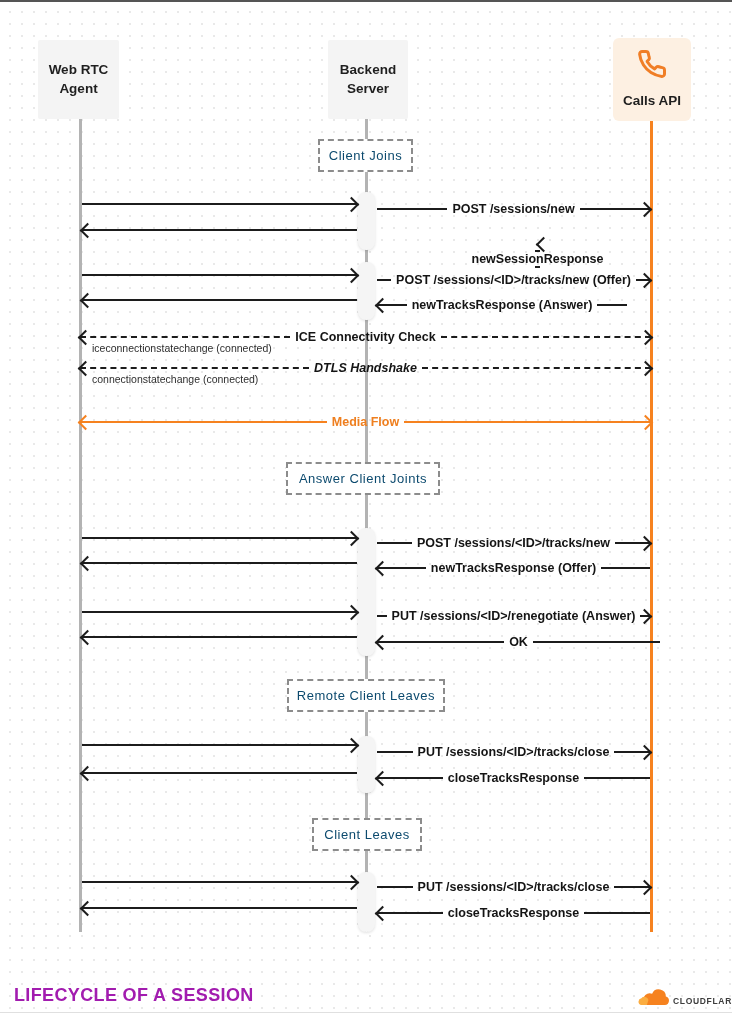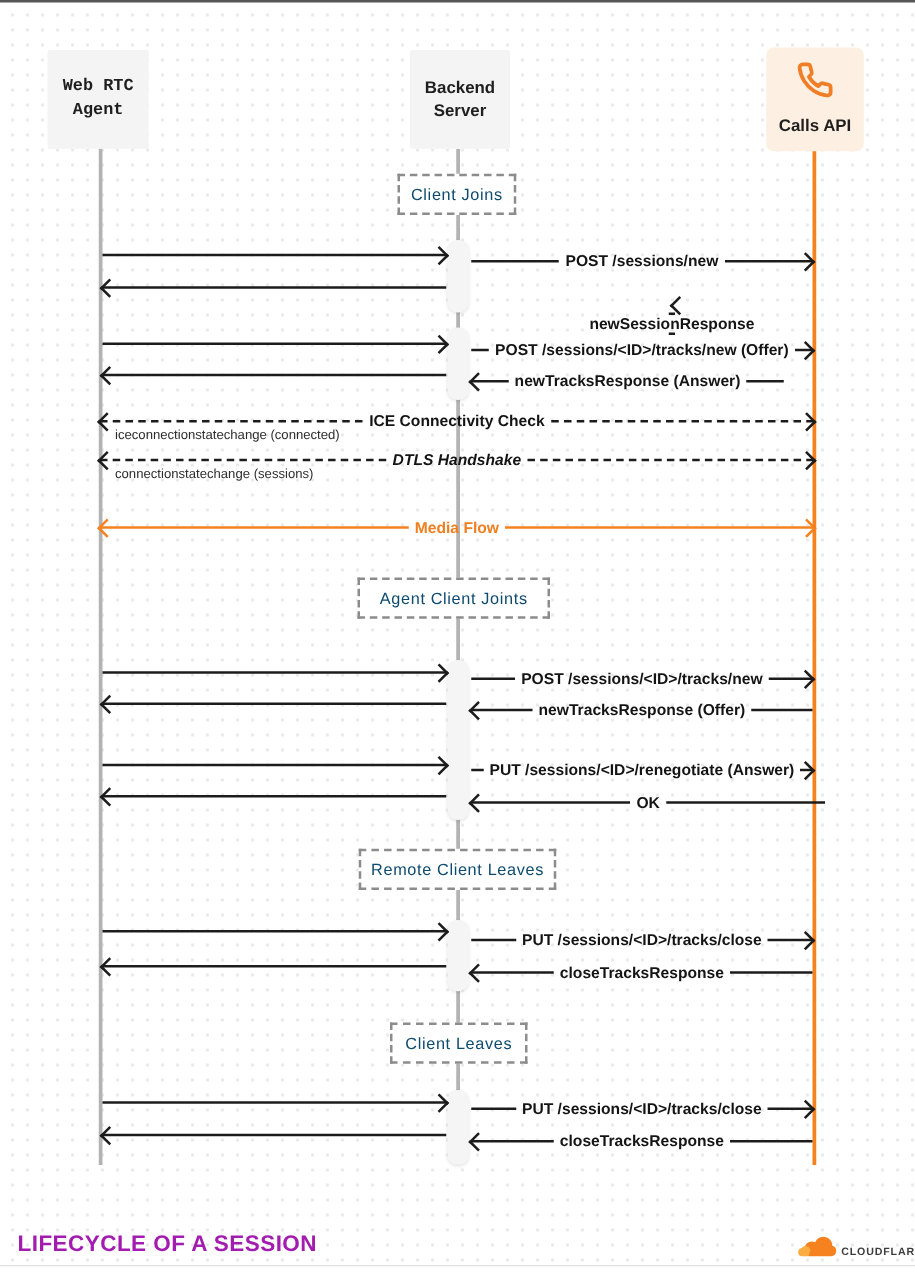--- a/index.html
+++ b/index.html
@@ -64,42 +64,42 @@
   <div class="lifeline gray" style="left:79px;"></div>
   <div class="lifeline gray" style="left:365px;"></div>
   <div class="lifeline orange" style="left:650px;"></div>
 
   <div class="bar" style="top:192px;height:58px;"></div>
   <div class="bar" style="top:262px;height:58px;"></div>
   <div class="bar" style="top:528px;height:128px;"></div>
   <div class="bar" style="top:736px;height:57px;"></div>
   <div class="bar" style="top:872px;height:60px;"></div>
 
-  <div class="actor gray" style="left:38px;top:40px;width:81px;height:79px;font-family:Liberation Mono, monospace;">
+  <div class="actor gray" style="left:38px;top:40px;width:81px;height:79px;">
     <span class="aline">Web RTC</span>
     <span class="aline">Agent</span>
   </div>
   <div class="actor gray" style="left:328px;top:40px;width:80px;height:79px;">
     <span class="aline">Backend</span>
     <span class="aline">Server</span>
   </div>
   <div class="actor orange" style="left:613px;top:38px;width:78px;height:83px;">
     <span style="margin-bottom:7px;">
       <svg width="30" height="30" viewBox="0 0 24 24" fill="none" stroke="#f07e26" stroke-width="2.4" stroke-linecap="round" stroke-linejoin="round">
           <path d="M22 16.92v3a2 2 0 0 1-2.18 2 19.79 19.79 0 0 1-8.63-3.07 19.5 19.5 0 0 1-6-6 19.79 19.79 0 0 1-3.07-8.67A2 2 0 0 1 4.11 2h3a2 2 0 0 1 2 1.72 12.84 12.84 0 0 0 .7 2.81 2 2 0 0 1-.45 2.11L8.09 9.91a16 16 0 0 0 6 6l1.27-1.27a2 2 0 0 1 2.11-.45 12.84 12.84 0 0 0 2.81.7A2 2 0 0 1 22 16.92z"></path>
         </svg>
     </span>
     <span class="aline">Calls API</span>
   </div>
 
   <div class="phase" style="left:318px;top:139px;width:95px;height:33px;">
     <span>Client Joins</span>
   </div>
   <div class="phase" style="left:286px;top:462px;width:154px;height:33px;">
-    <span>Agent Client Joints</span>
+    <span>Answer Client Joints</span>
   </div>
   <div class="phase" style="left:287px;top:679px;width:158px;height:33px;">
     <span>Remote Client Leaves</span>
   </div>
   <div class="phase" style="left:312px;top:818px;width:110px;height:33px;">
     <span>Client Leaves</span>
   </div>
 
   <div class="msg" style="left:82px;top:198px;width:275px;">
       <span class="seg"></span>
@@ -152,21 +152,21 @@
   </div>
   <div class="sub" style="left:92px;top:342px;">iceconnectionstatechange (connected)</div>
 
   <div class="msg" style="left:80px;top:362px;width:571px;font-style:italic;">
     <span class="chev l"></span>
       <span class="seg dashed"></span>
       <span class="mlabel">DTLS Handshake</span>
       <span class="seg dashed"></span>
       <span class="chev r"></span>
   </div>
-  <div class="sub" style="left:92px;top:373px;">connectionstatechange (sessions)</div>
+  <div class="sub" style="left:92px;top:373px;">connectionstatechange (connected)</div>
 
   <div class="msg orange" style="left:80px;top:416px;width:571px;">
     <span class="chev l"></span>
       <span class="seg"></span>
       <span class="mlabel">Media Flow</span>
       <span class="seg"></span>
       <span class="chev r"></span>
   </div>
 
   <div class="msg" style="left:82px;top:532px;width:275px;">

